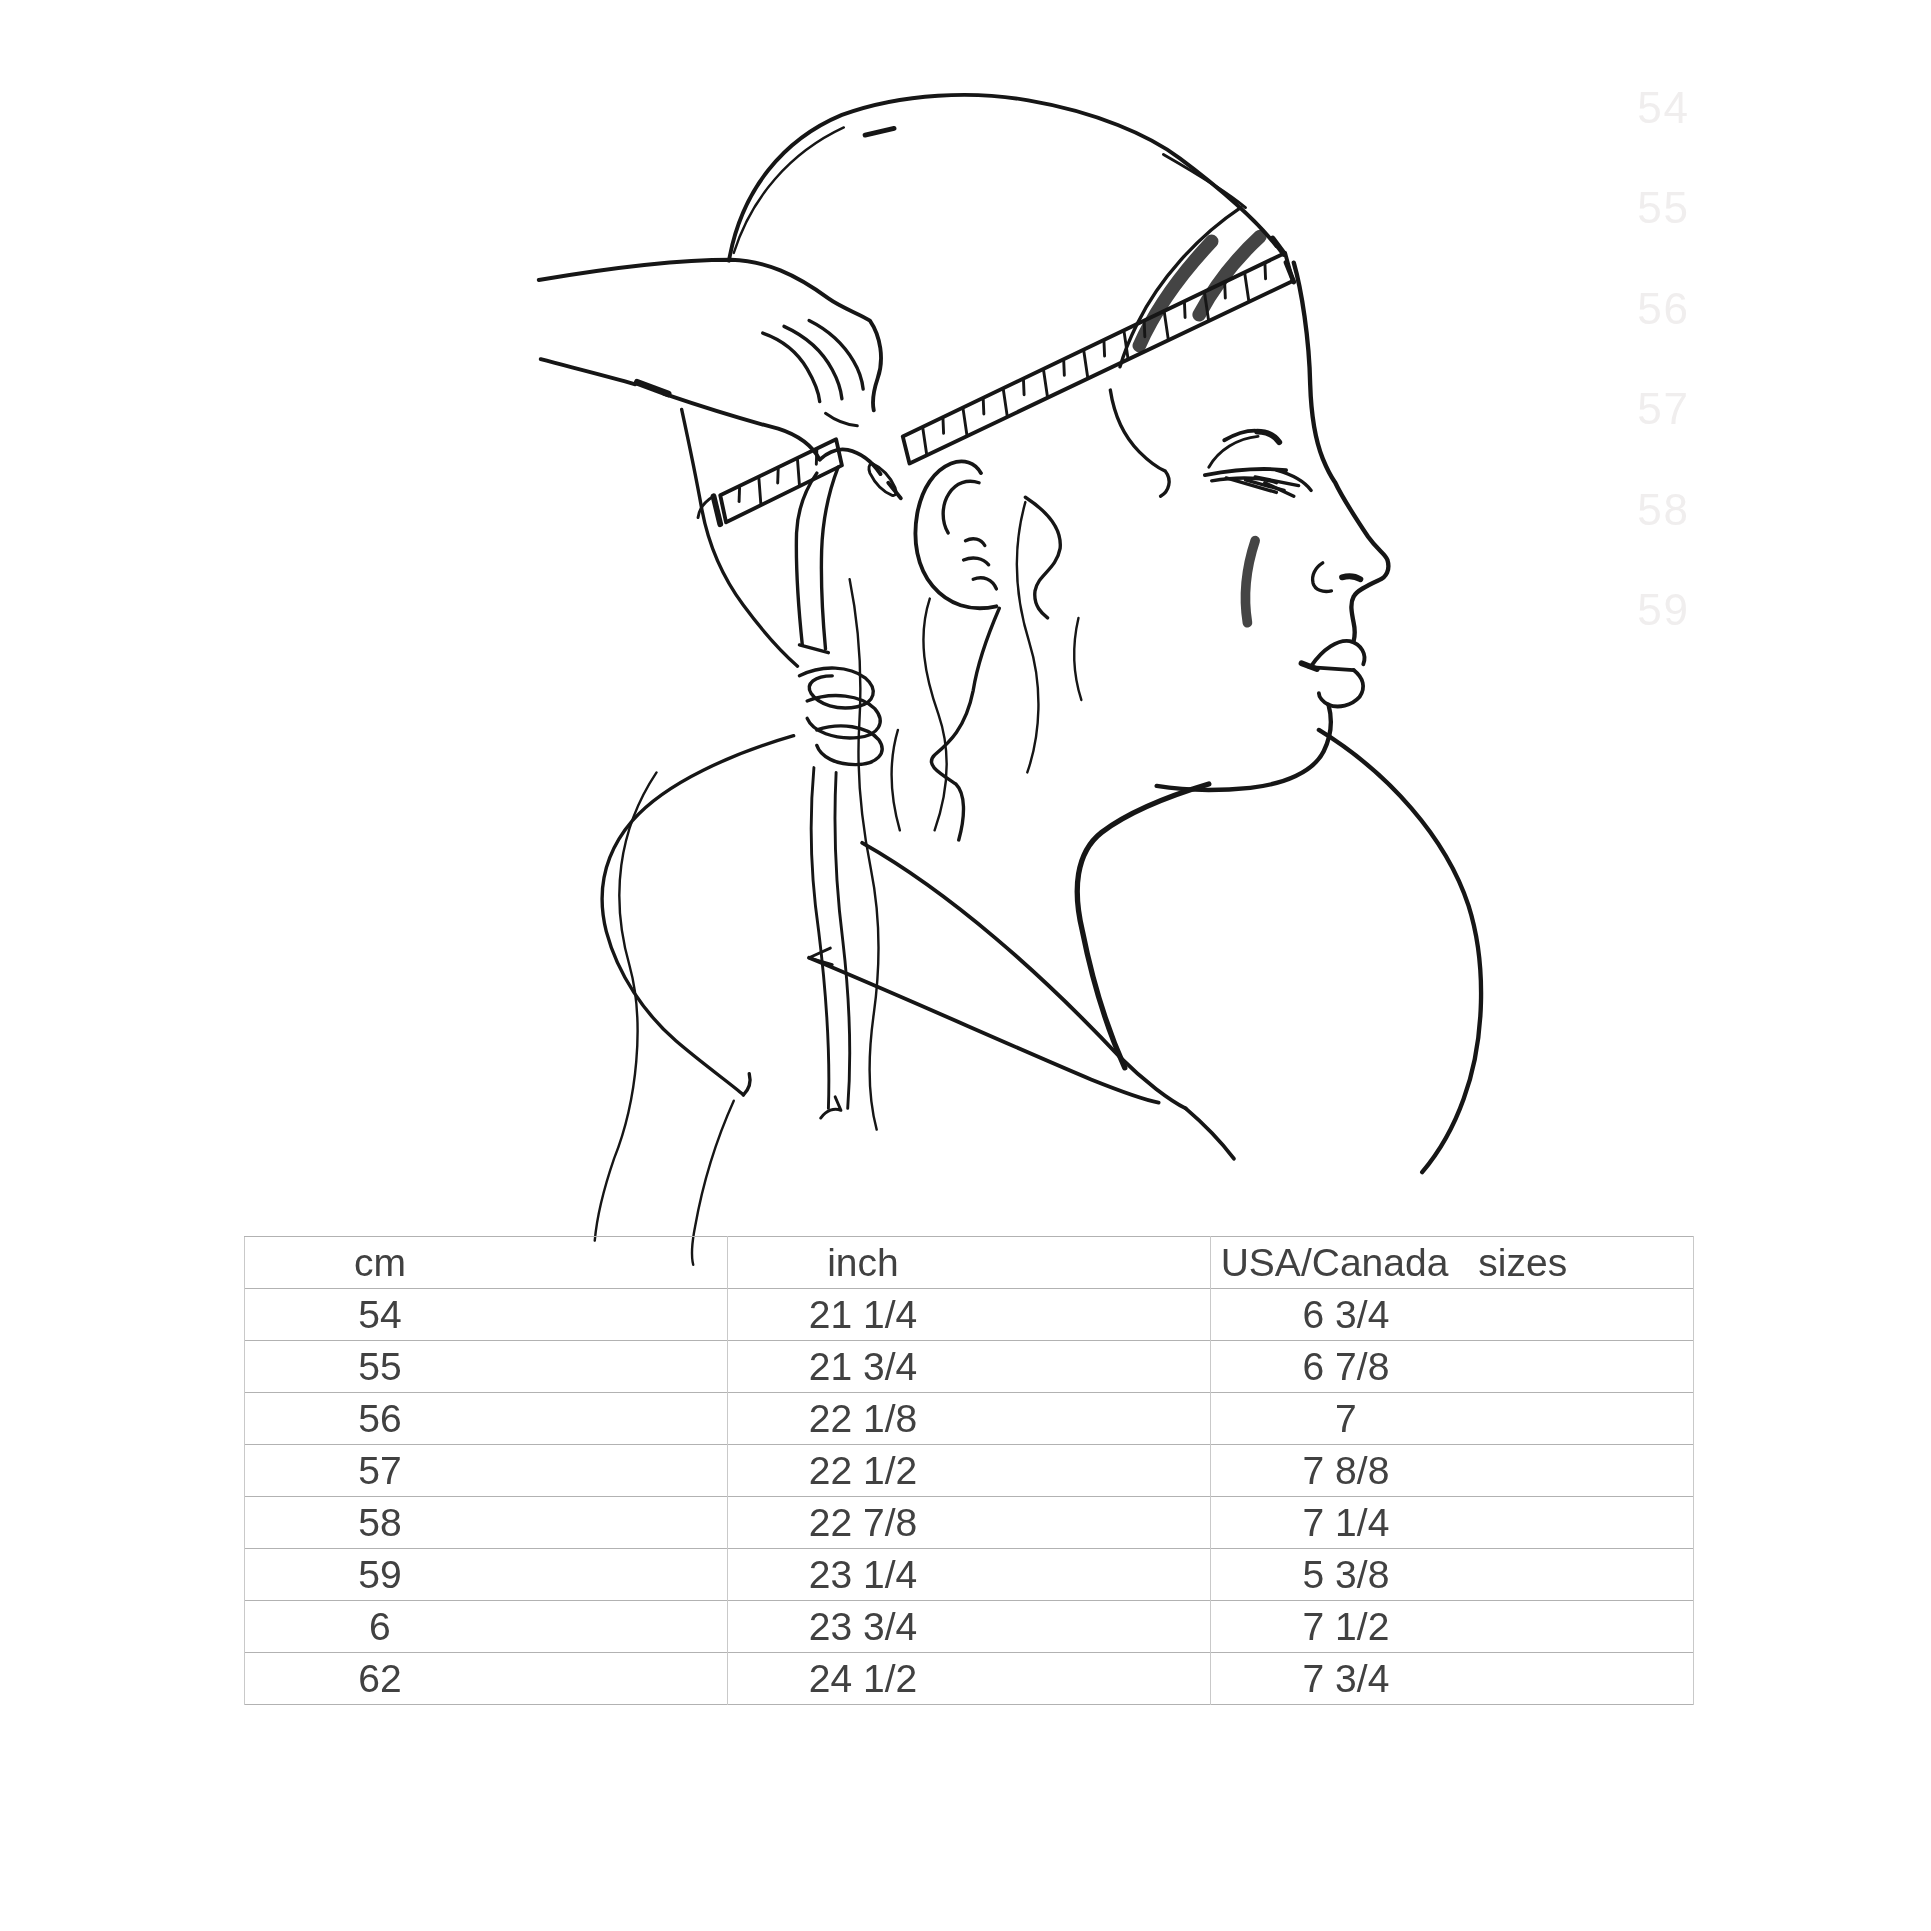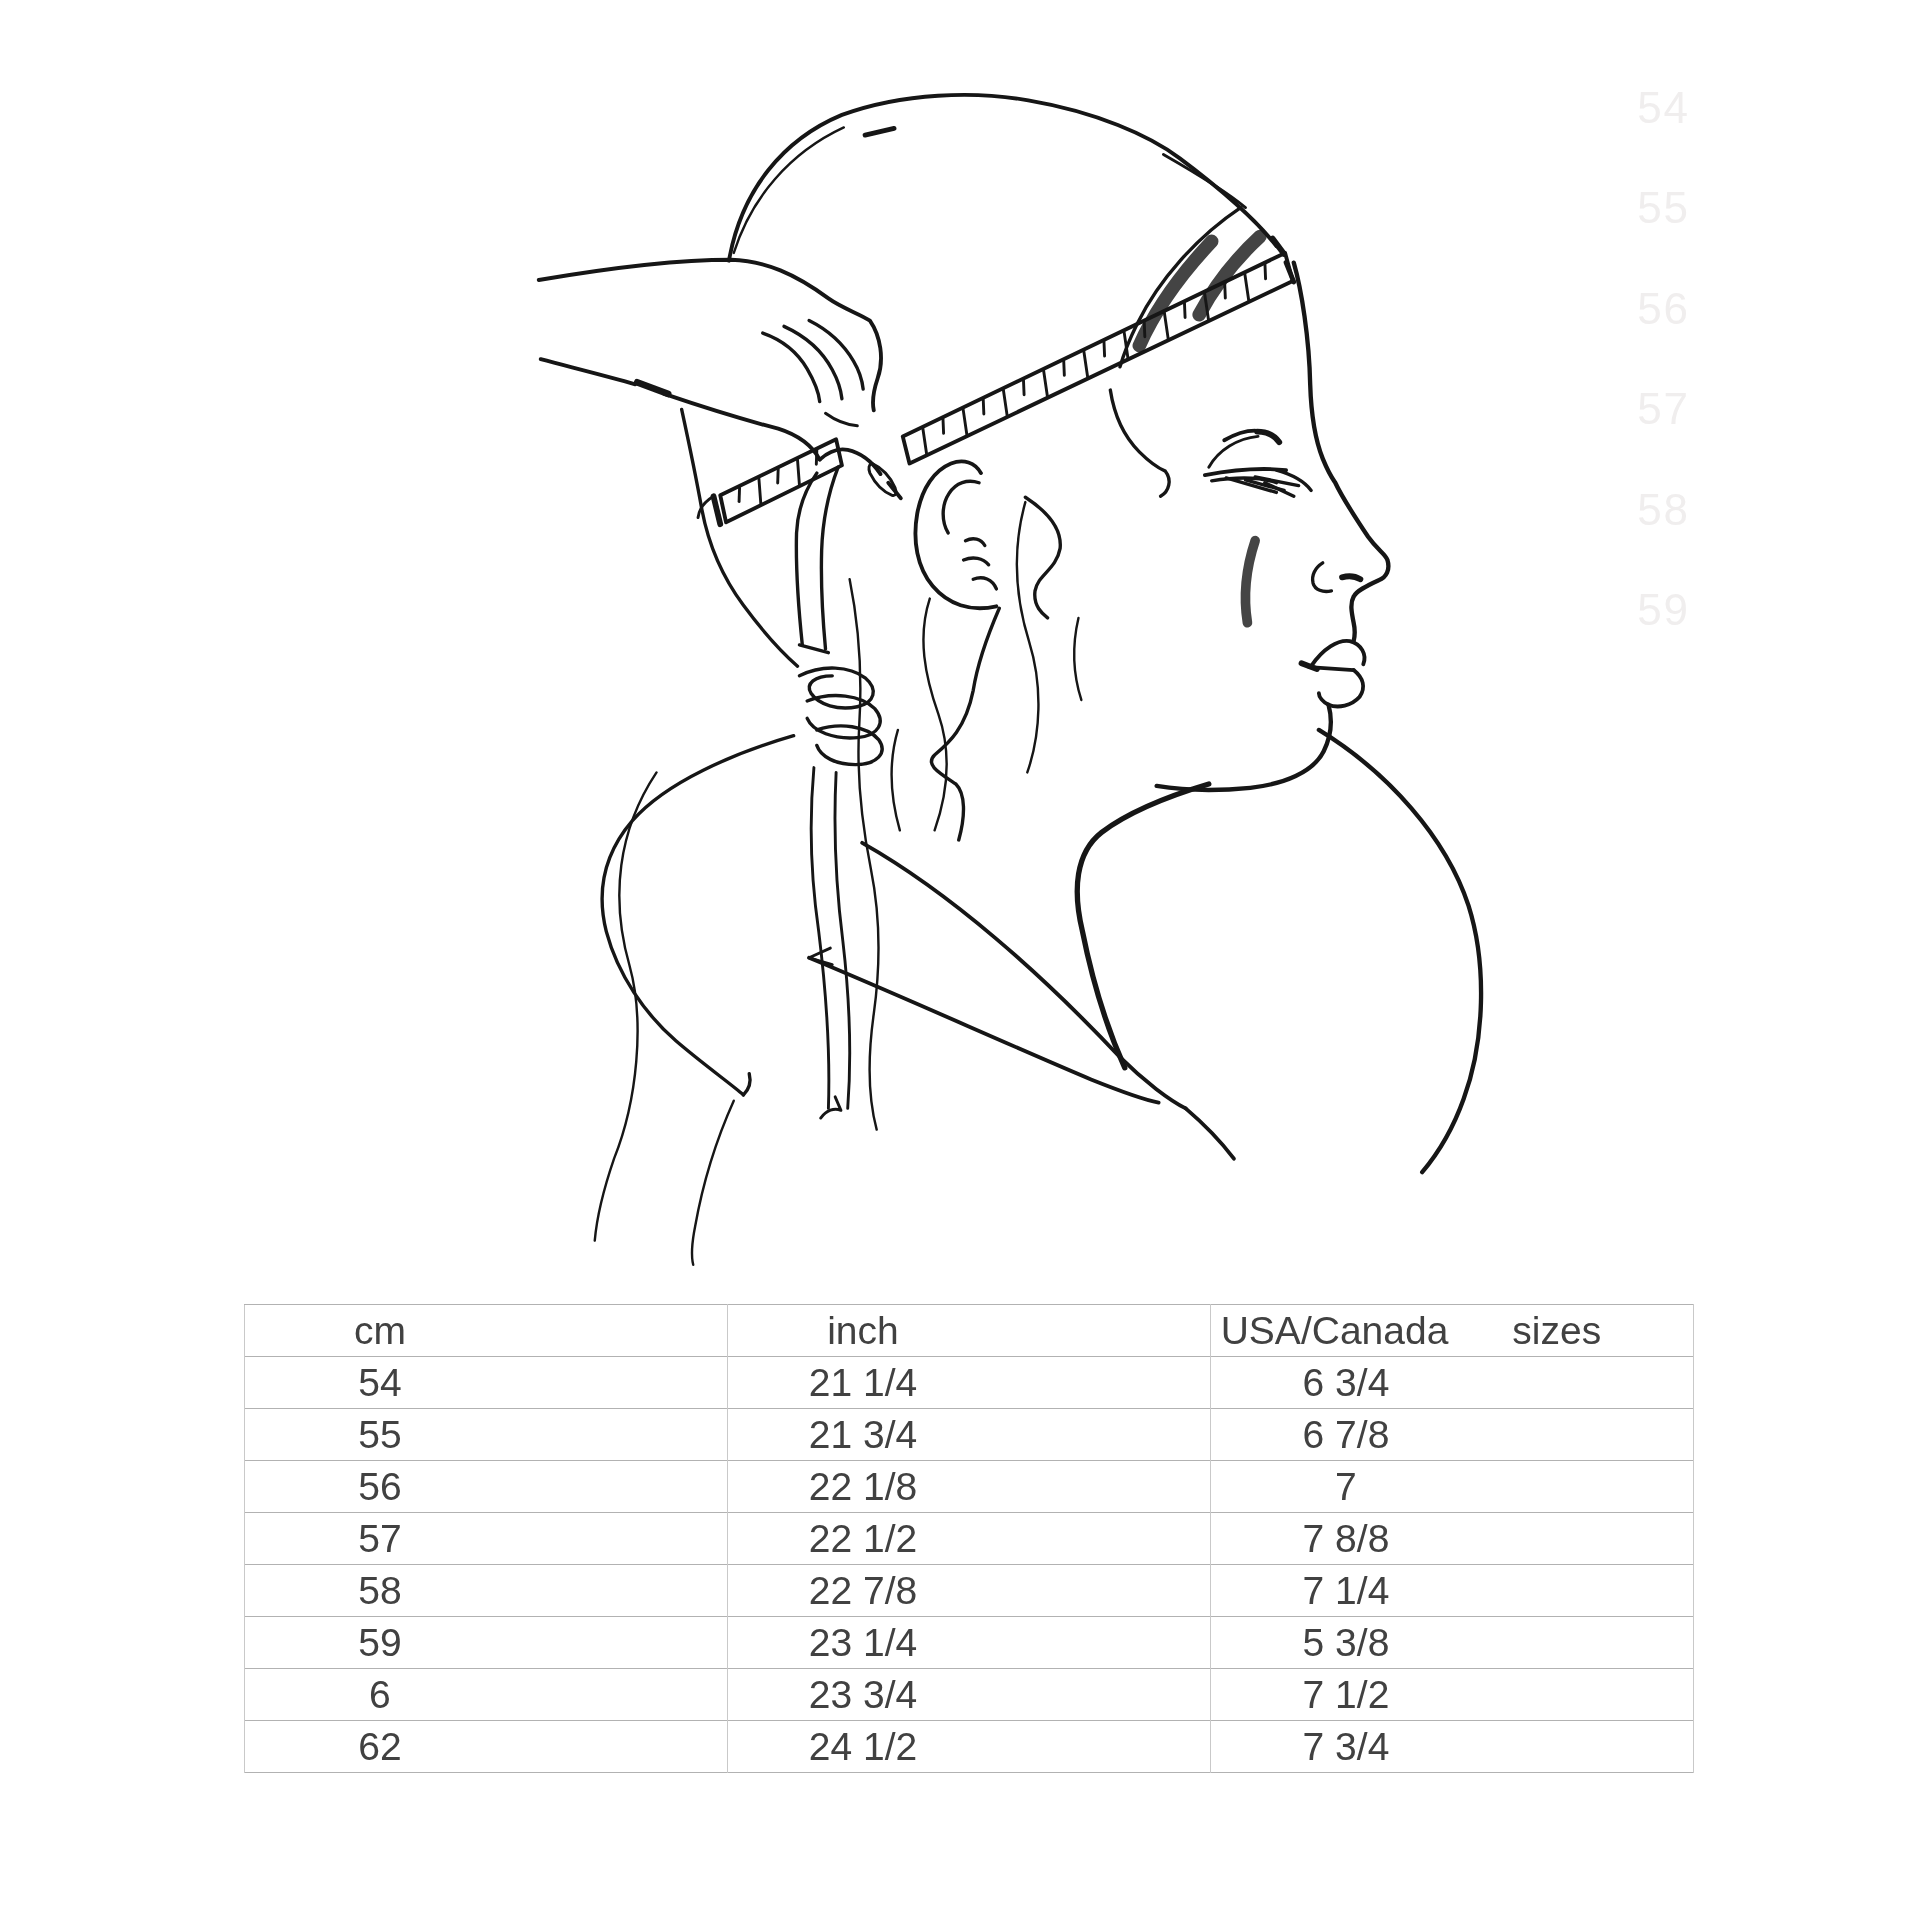--- a/index.html
+++ b/index.html
@@ -9,33 +9,33 @@
   }
   .stage{position:absolute;inset:0;}
   svg.sketch{position:absolute;left:0;top:0;width:1931px;height:1931px;}
   svg.sketch path, svg.sketch line{fill:none;stroke:#161616;stroke-linecap:round;stroke-linejoin:round;}
   .ghost-layer{position:absolute;left:0;top:0;width:1931px;height:1931px;pointer-events:none;}
   .ghost-num{
     position:absolute;left:1620px;width:87px;text-align:center;
     color:#f0eeee;font-size:44px;letter-spacing:1.9px;font-weight:400;
   }
   table.size{
-    position:absolute;left:244px;top:1304px;width:1450px;
+    position:absolute;left:244px;top:1236px;width:1450px;
     border-collapse:collapse;table-layout:fixed;
     color:#414141;font-size:39px;font-weight:400;
     border-bottom:1.9px solid #b2b2b2;
   }
   table.size th, table.size td{
     height:51px;padding:0;margin:0;font-weight:400;vertical-align:middle;text-align:left;
     border-top:1.9px solid #b2b2b2;
     border-left:1px solid #c9c9c9;border-right:1px solid #c9c9c9;
     white-space:nowrap;overflow:hidden;
   }
   .cellpad{display:inline-block;width:56%;text-align:center;}
-  .usa-head{display:flex;align-items:center;gap:64px;padding-left:9.7px;}
+  .usa-head{display:flex;align-items:center;gap:30px;padding-left:9.7px;}
 </style>
 </head>
 <body>
 
 <div class="stage">
 
   <svg class="sketch" viewBox="0 0 2000 2000" aria-hidden="true">
 
     <g stroke="#f6ece9" stroke-width="14" opacity="0.8">
       <path d="M 1255,250 C 1222,285 1196,322 1180,358"></path>

